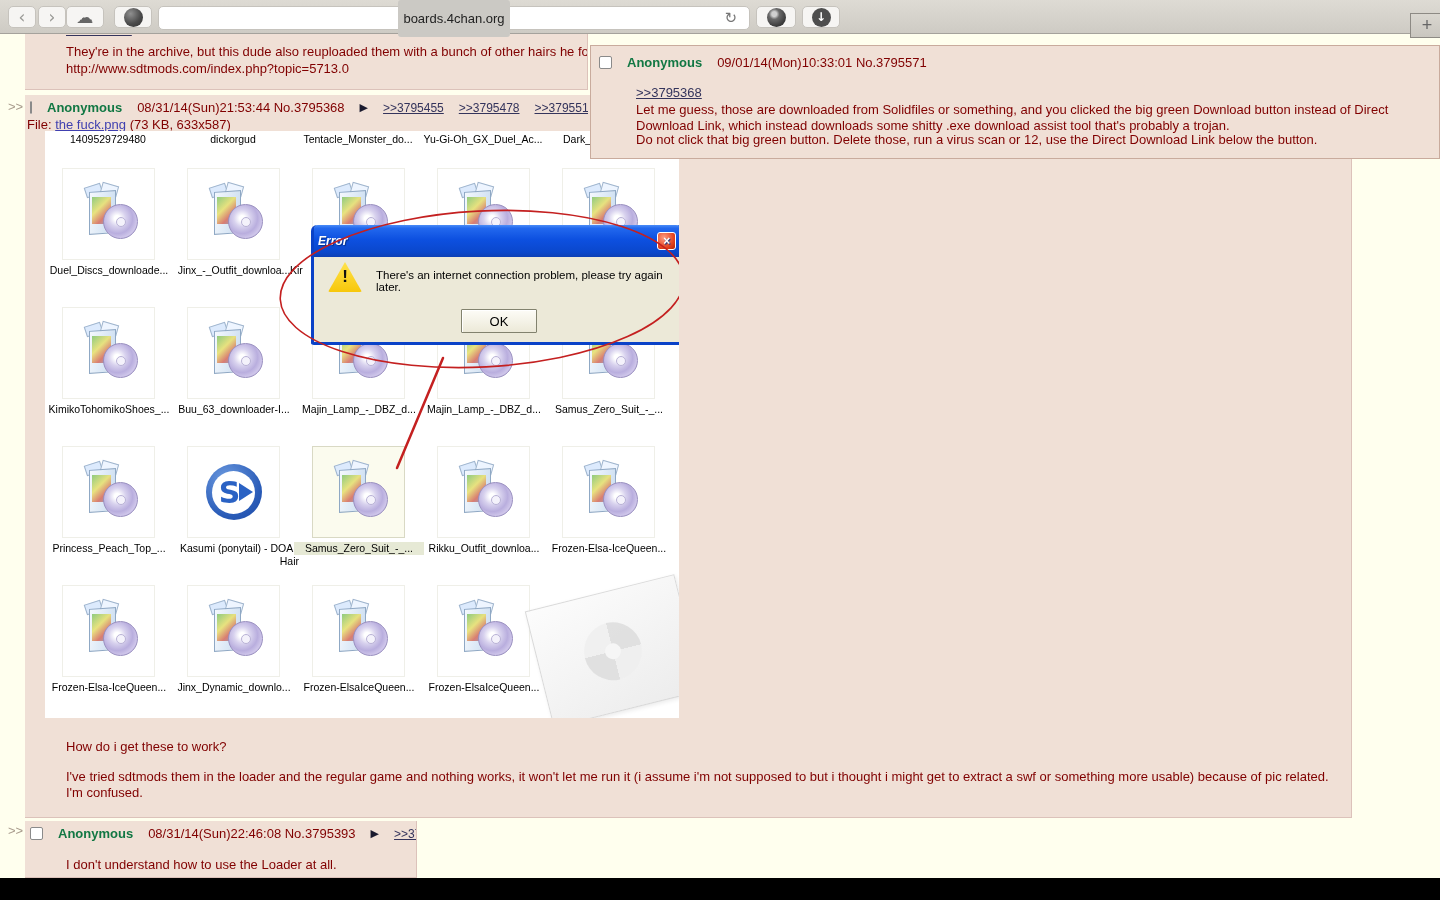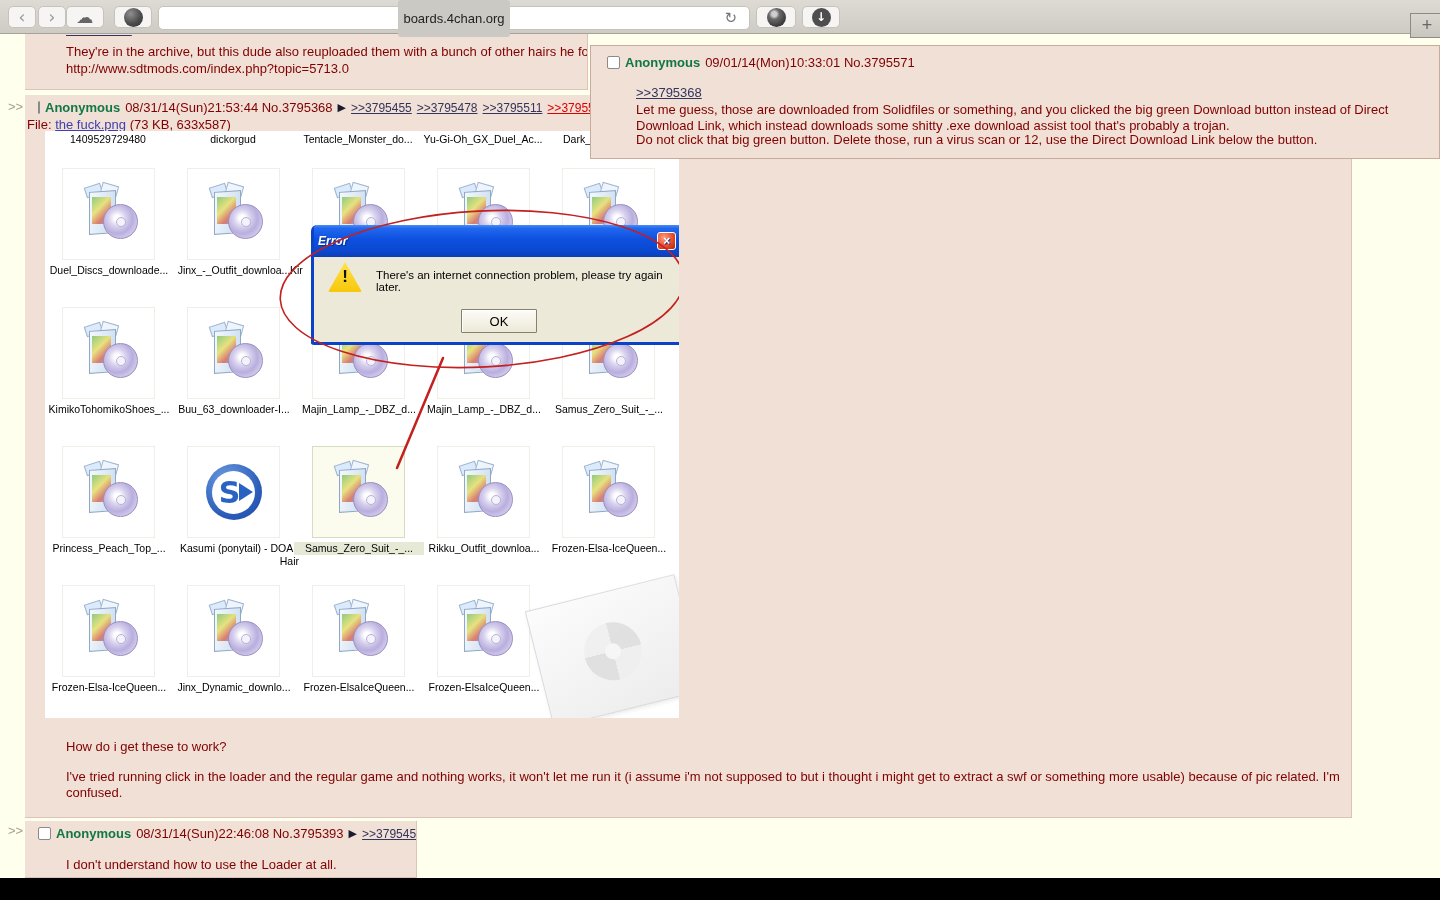--- a/index.html
+++ b/index.html
@@ -19,21 +19,21 @@
   
   .post{position:absolute;background:#F0E0D6;border-right:1px solid rgba(217,191,183,.9);border-bottom:1px solid rgba(217,191,183,.9);box-sizing:border-box;}
   .maroon{color:#800000;}
   .pname{color:#117743;font-weight:bold;}
   .ql{color:#34345C;text-decoration:underline;cursor:pointer;}
   .ql.red{color:#DD0000;}
   .filelink{color:#4040b0;text-decoration:underline;cursor:pointer;}
   .cbx{display:inline-block;width:11px;height:11px;background:#fff;border:1px solid #8a8a8a;border-radius:2px;vertical-align:-1px;}
   .sidearrow{position:absolute;color:#a89b8c;font-size:13px;}
   .ptext{font-size:13px;line-height:16px;}
-  .hdr{display:flex;align-items:center;gap:5px;font-size:13px;white-space:nowrap;margin-left:8px;}
+  .hdr{display:flex;align-items:center;gap:15px;font-size:13px;white-space:nowrap;}
   .play{color:#1a1a2e;font-size:11px;font-family:"DejaVu Sans",sans-serif;}
   
   .imgwrap{position:absolute;left:45px;top:131px;width:634px;height:587px;background:#fff;overflow:hidden;z-index:5;}
   .tile{position:absolute;width:98px;}
   .ibox{position:relative;width:93px;height:92px;border:1px solid #efefe8;box-sizing:border-box;}
   .tile.sel .ibox{background:#fbfbee;border:1px solid #d9d9c4;}
   .tlabel{position:absolute;left:-18px;top:96px;width:130px;text-align:center;font-size:10.5px;line-height:13px;color:#000;white-space:nowrap;}
   .tile.wrap .tlabel{white-space:normal;text-align:right;}
   .tile.frag .tlabel{left:-22px;text-align:left;}
   .tile.sel .tlabel{background:#e6e9d5;}
@@ -122,21 +122,21 @@
       <a class="ql" style="font-size:12px;">&gt;&gt;3795511</a>
       <a class="ql red" style="font-size:12px;">&gt;&gt;3795571</a>
 
     </div>
     <div class="ptext maroon" style="position:absolute;left:2px;top:22px;">
       <span>File:</span>
       <a class="filelink">the fuck.png</a>
       <span>(73 KB, 633x587)</span>
     </div>
     <div class="ptext maroon" style="position:absolute;left:41px;top:644px;">How do i get these to work?</div>
-    <div class="ptext maroon" style="position:absolute;left:41px;top:674px;width:1282px;">I've tried running click in the loader and the regular game and nothing works, it won't let me run it (i assume i'm not supposed to but i thought i might get to extract a swf or something more usable) because of pic related. I'm confused.</div>
+    <div class="ptext maroon" style="position:absolute;left:41px;top:674px;width:1282px;">I've tried sdtmods them in the loader and the regular game and nothing works, it won't let me run it (i assume i'm not supposed to but i thought i might get to extract a swf or something more usable) because of pic related. I'm confused.</div>
   </div>
 
   <div class="imgwrap">
     <span class="partlabel" style="left:-2px;">1409529729480</span>
     <span class="partlabel" style="left:123px;">dickorgud</span>
     <span class="partlabel" style="left:248px;">Tentacle_Monster_do...</span>
     <span class="partlabel" style="left:373px;">Yu-Gi-Oh_GX_Duel_Ac...</span>
     <span class="partlabel leftal" style="left:518px;">Dark_Ma</span>
 
     <div id="grid">

